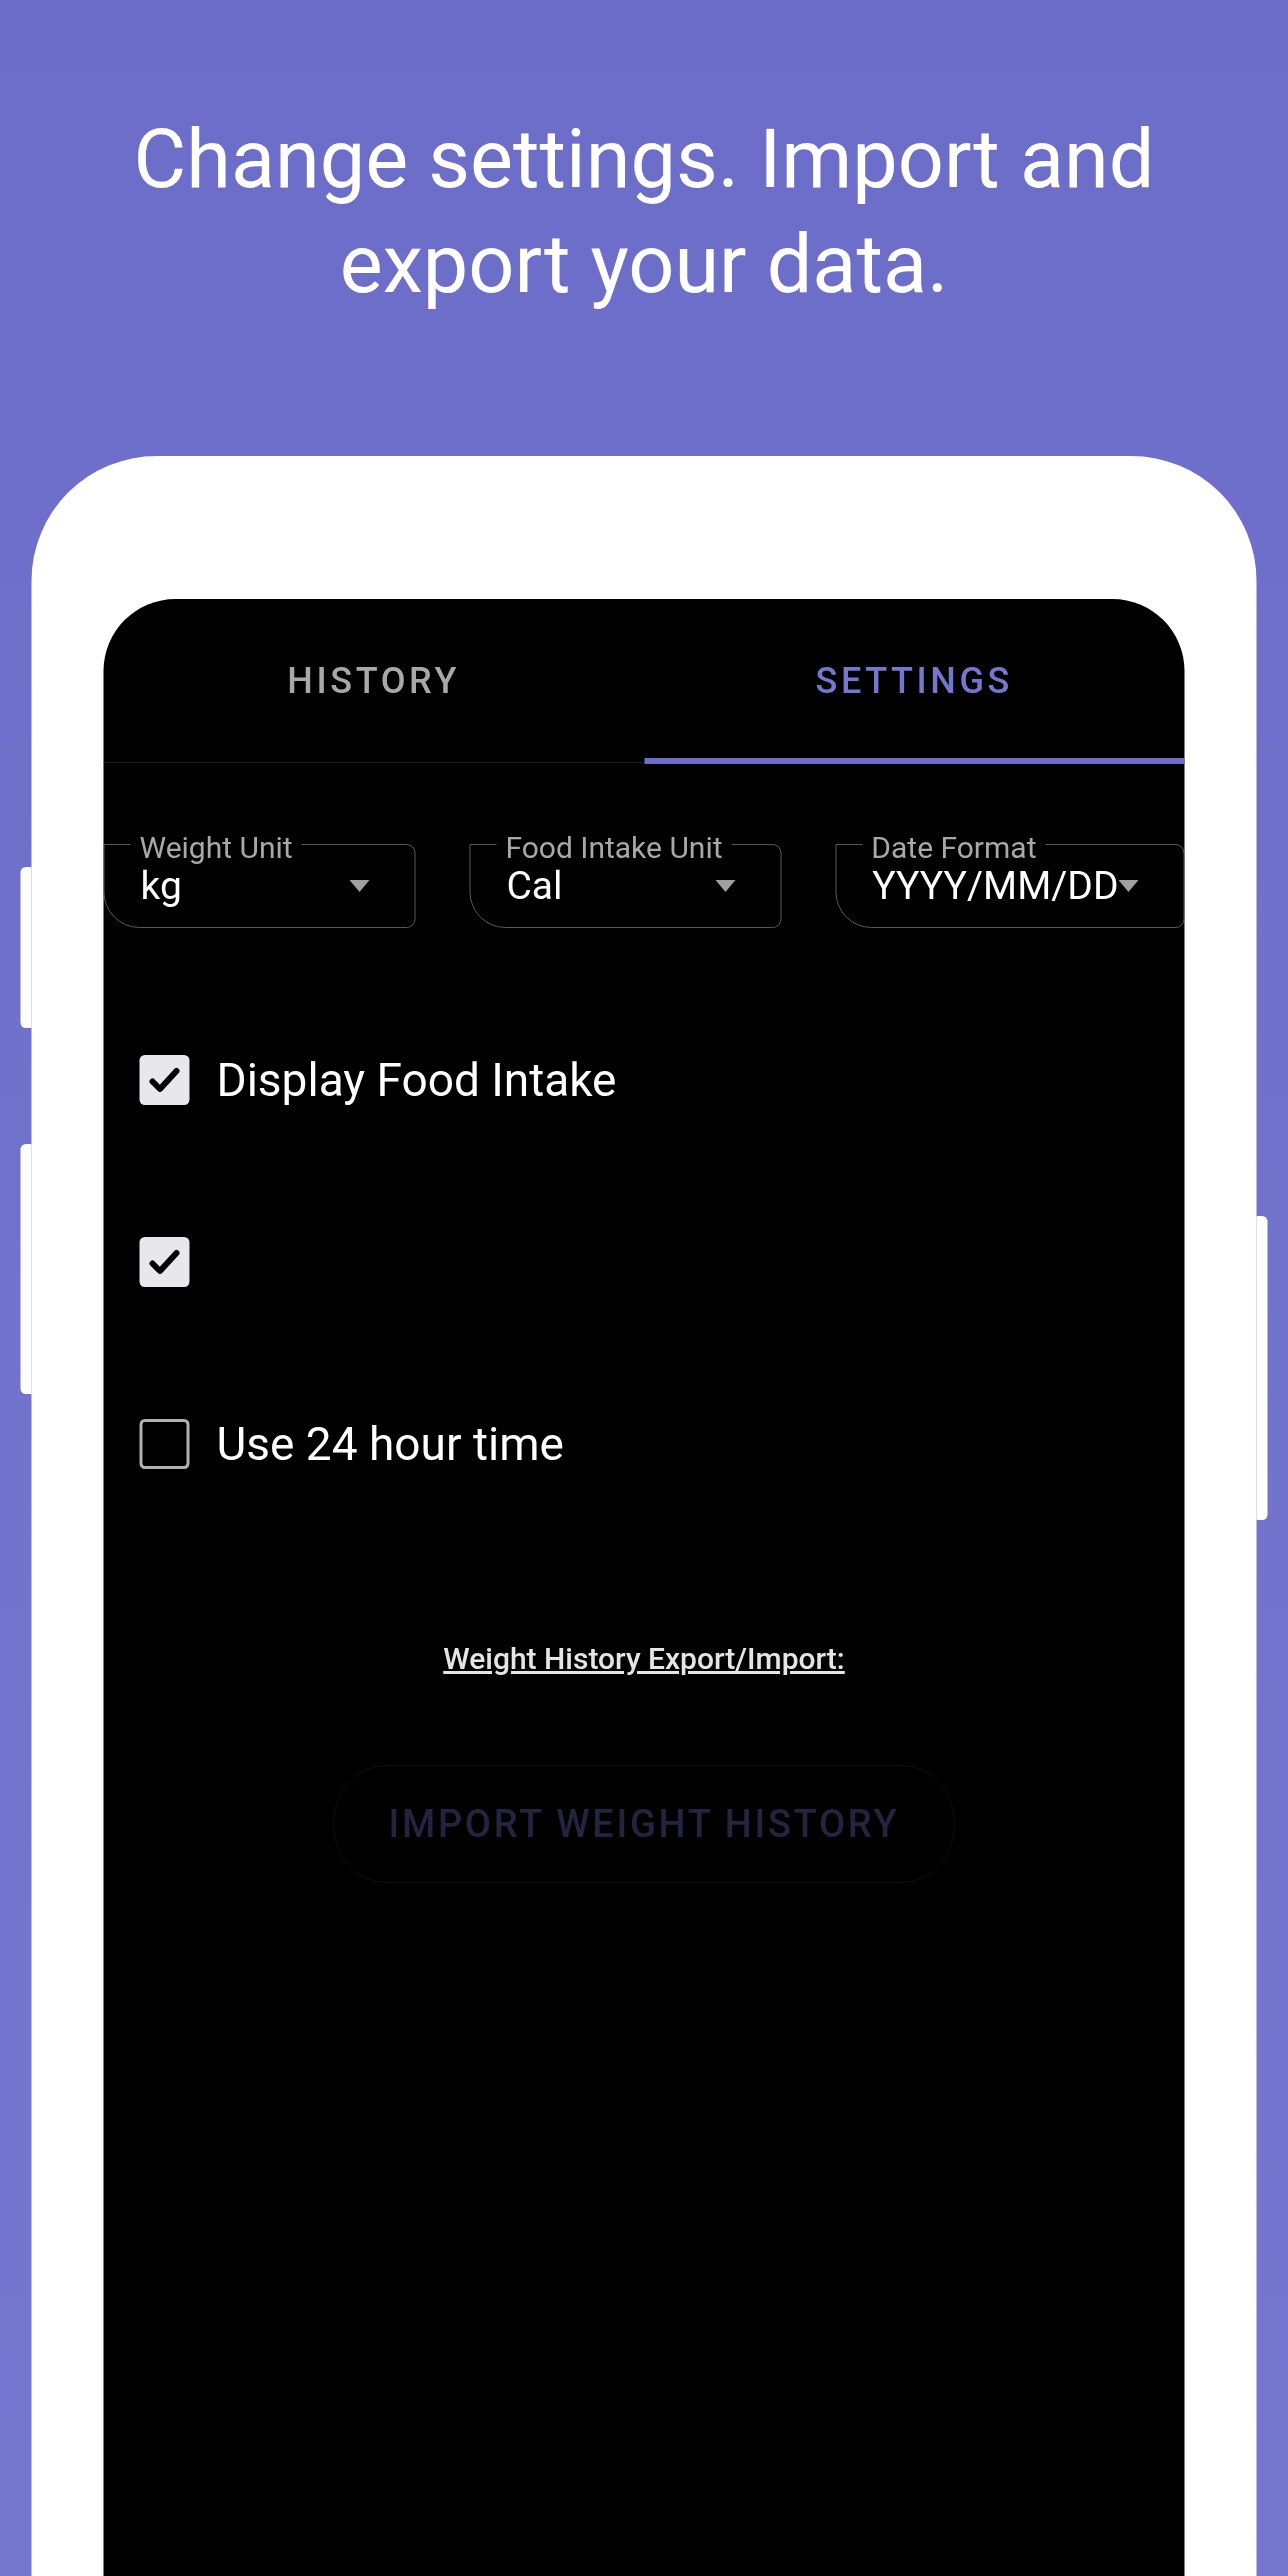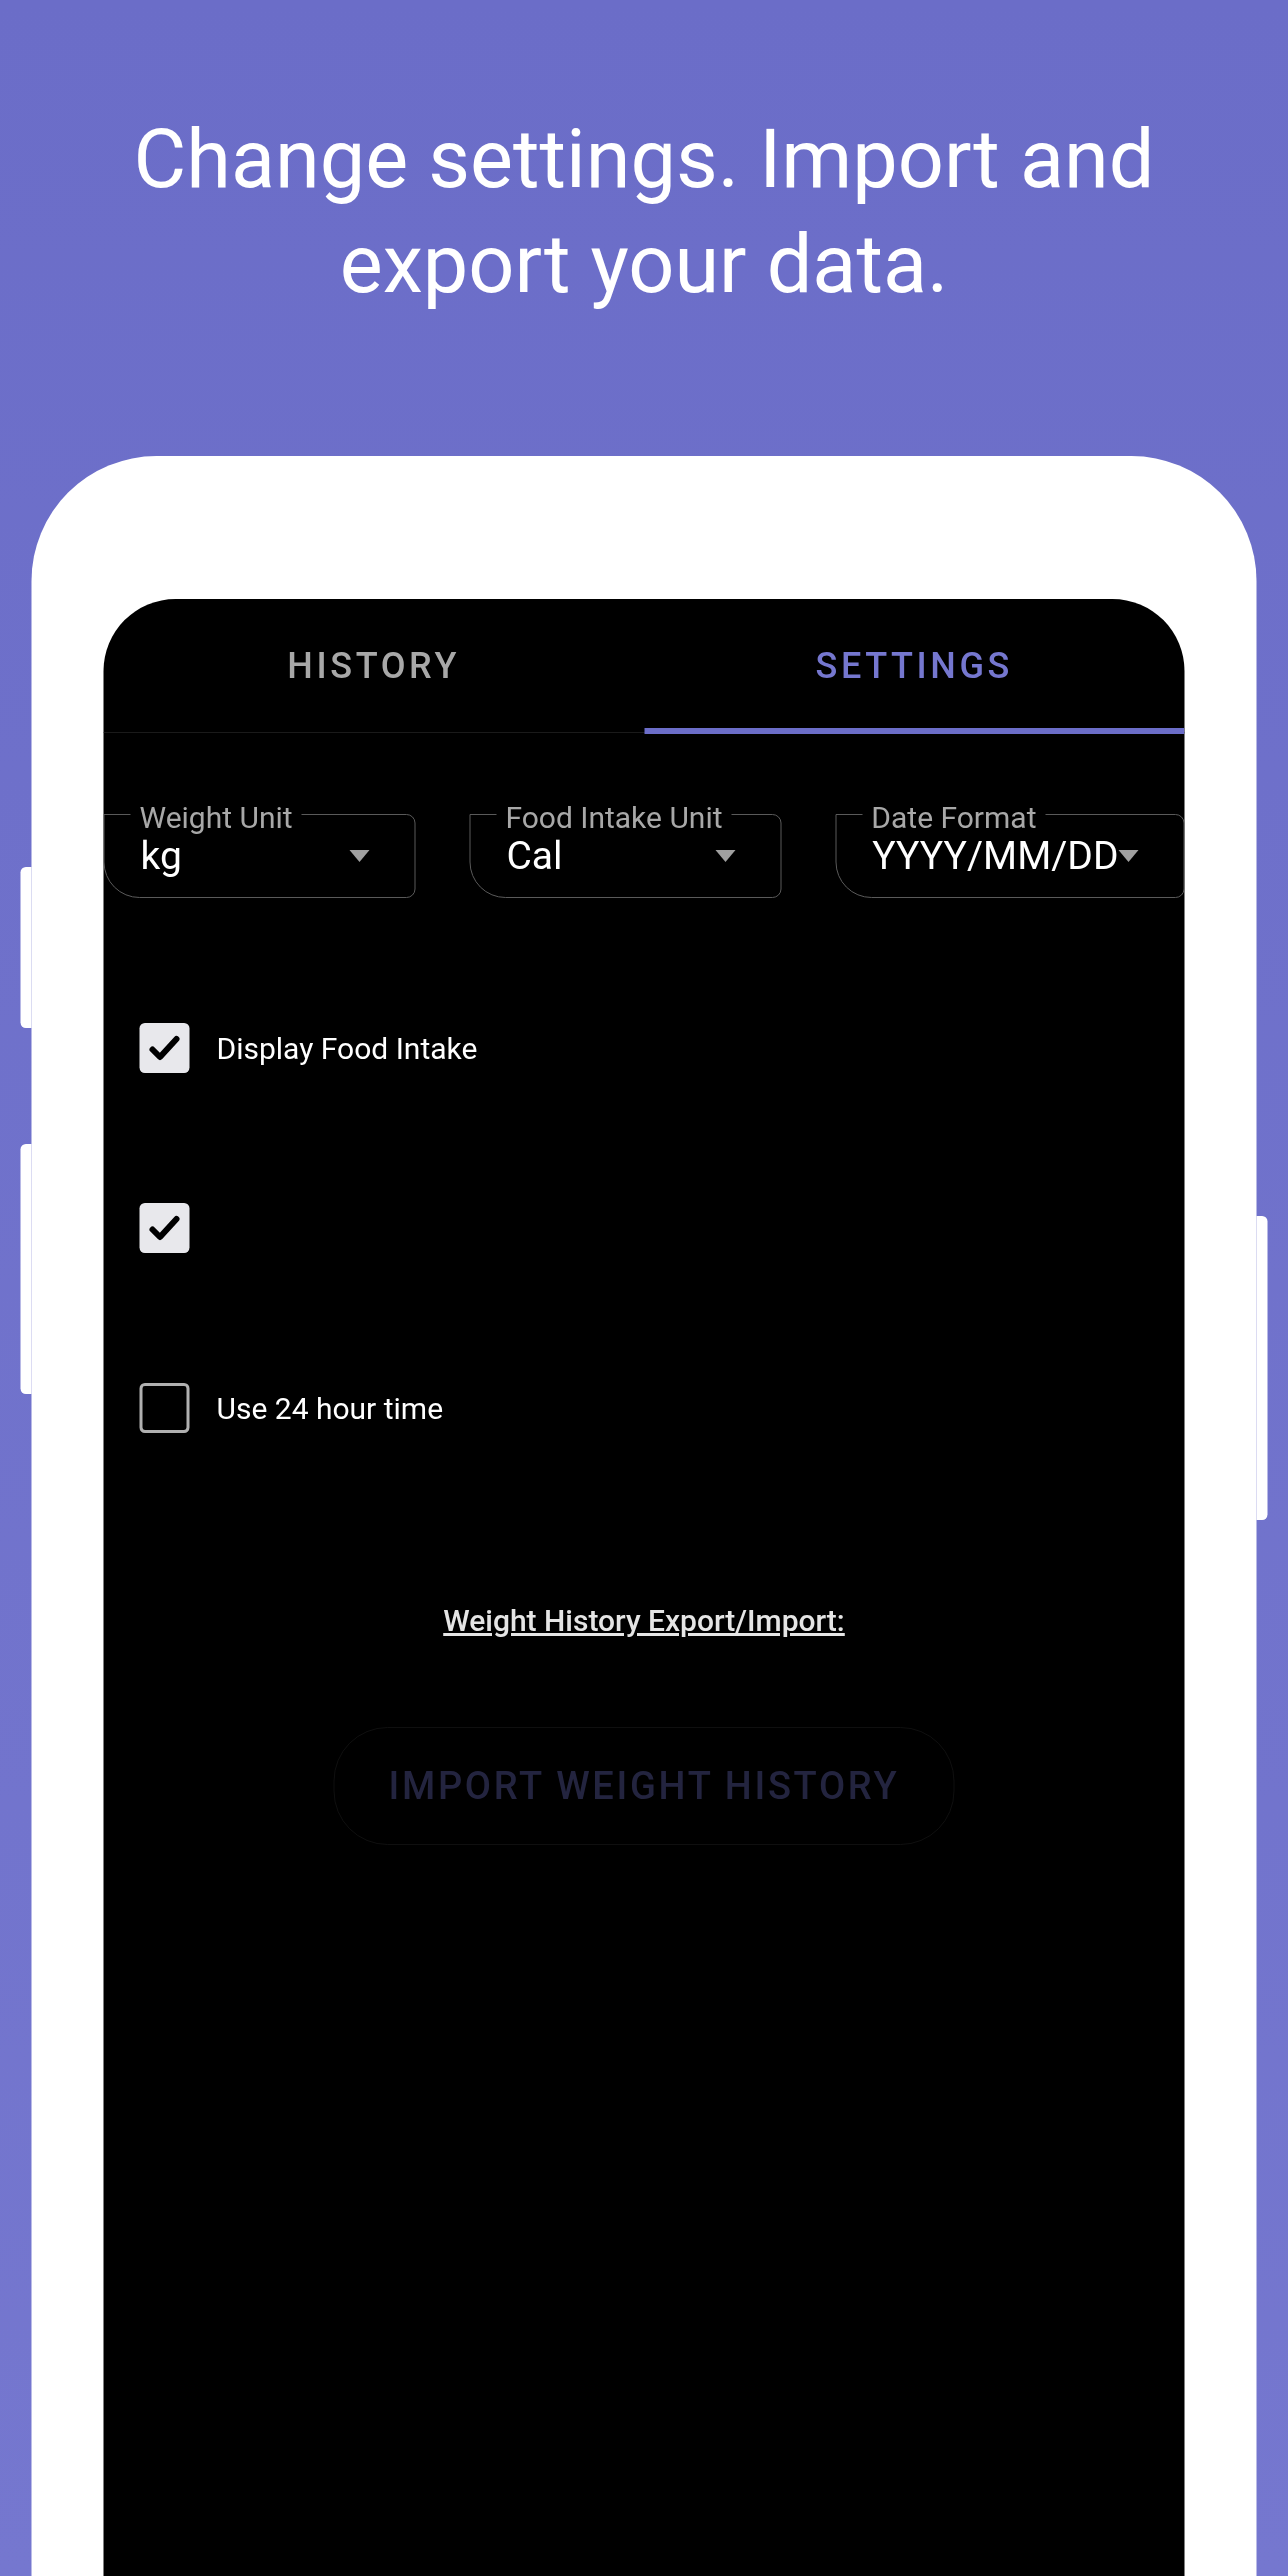--- a/index.html
+++ b/index.html
@@ -63,21 +63,21 @@
     }
     .screen {
       background: #000000;
       border-radius: 72px 72px 0 0;
       height: 100%;
       overflow: hidden;
       position: relative;
     }
     .tab-bar {
       display: flex;
-      height: 134px;
+      height: 164px;
       border-bottom: 1.8px solid #1a1a1a;
     }
     .tab {
       flex: 1;
       display: flex;
       align-items: center;
       justify-content: center;
       font-size: 36px;
       font-weight: 500;
       letter-spacing: 3.6px;
@@ -166,21 +166,21 @@
       flex-shrink: 0;
     }
     .checkbox-checked {
       background: #e8e8ec;
     }
     .checkbox-unchecked {
       border: 3.6px solid #b0b0b0;
     }
     .checkbox-label {
       color: #ffffff;
-      font-size: 30px;
+      font-size: 46px;
     }
     .checkmark {
       width: 36px;
       height: 36px;
     }
     .section-heading {
       color: #e5e5e5;
       font-size: 30px;
       font-weight: 500;
       text-align: center;

